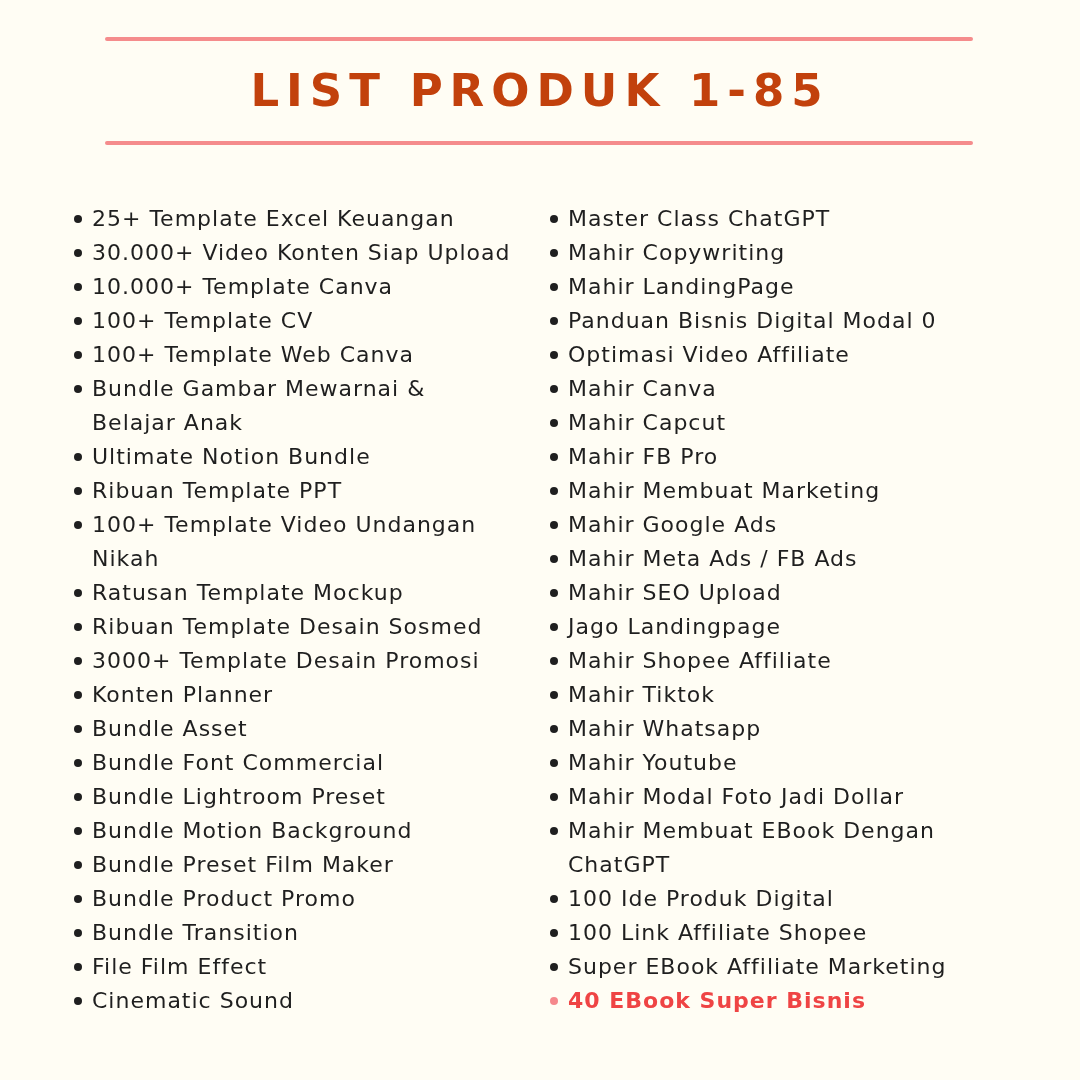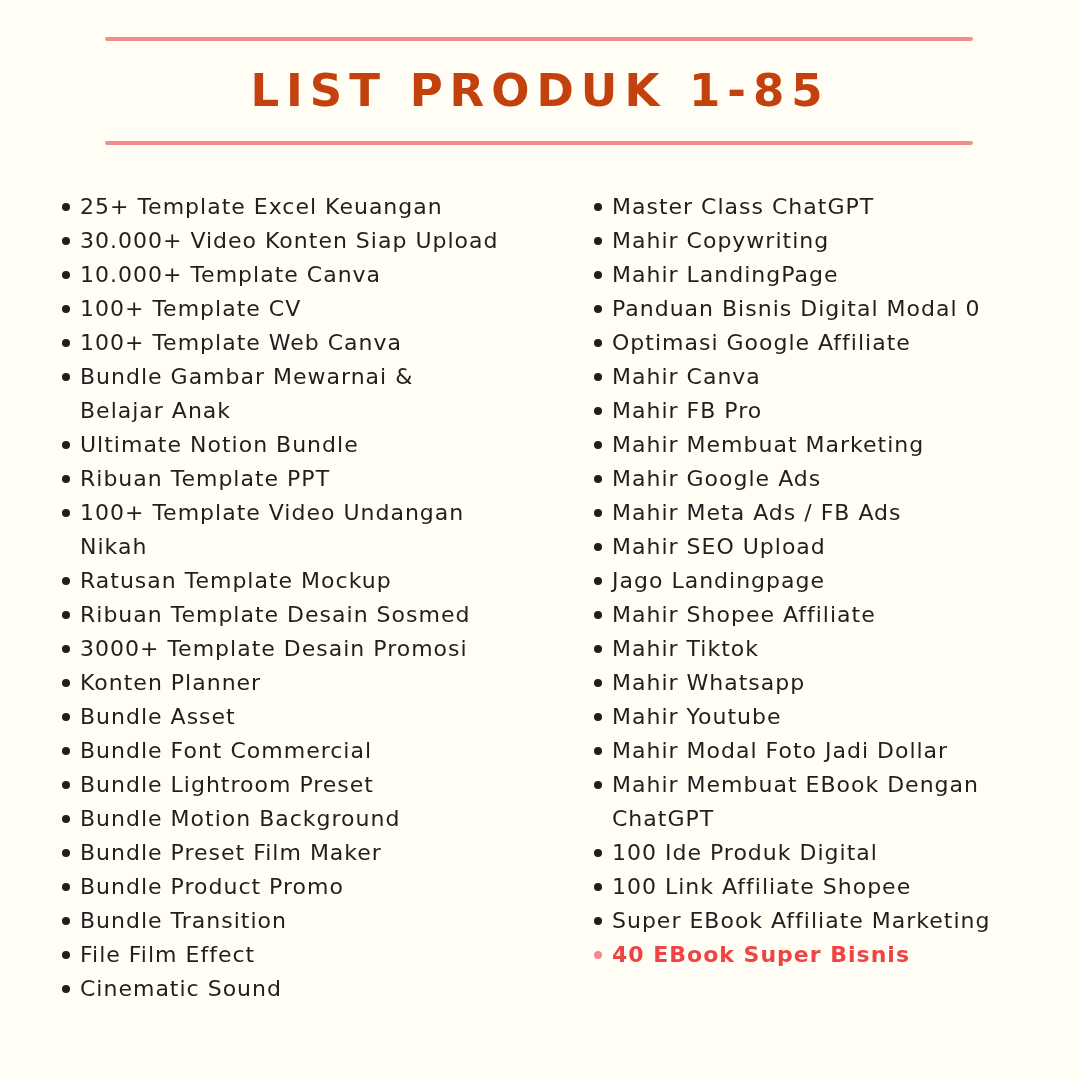--- a/index.html
+++ b/index.html
@@ -34,29 +34,29 @@
     text-align: center;
     font-size: 45px;
     font-weight: 700;
     letter-spacing: 7px;
     color: #c2410c;
     white-space: nowrap;
   }
   ul.product-list {
     position: absolute;
     top: 190px;
-    margin: 0;
+    margin: 12px;
     padding: 0;
     list-style: none;
     font-size: 22px;
     line-height: 34px;
     letter-spacing: 1px;
   }
   ul.product-list.left  { left: 60px;  width: 482px; }
-  ul.product-list.right { left: 592px; width: 475px; }
+  ul.product-list.right { left: 536px; width: 475px; }
   li.item {
     position: relative;
     padding-left: 20px;
   }
   li.item .dot {
     position: absolute;
     left: 2px;
     top: 13px;
     width: 8px;
     height: 8px;
@@ -106,22 +106,23 @@
       <li class="item"><span class="dot"></span><span class="txt">Bundle Product Promo</span></li>
       <li class="item"><span class="dot"></span><span class="txt">Bundle Transition</span></li>
       <li class="item"><span class="dot"></span><span class="txt">File Film Effect</span></li>
       <li class="item"><span class="dot"></span><span class="txt">Cinematic Sound</span></li>
     </ul>
   <ul class="product-list right" id="list-right">
       <li class="item"><span class="dot"></span><span class="txt">Master Class ChatGPT</span></li>
       <li class="item"><span class="dot"></span><span class="txt">Mahir Copywriting</span></li>
       <li class="item"><span class="dot"></span><span class="txt">Mahir LandingPage</span></li>
       <li class="item"><span class="dot"></span><span class="txt">Panduan Bisnis Digital Modal 0</span></li>
-      <li class="item"><span class="dot"></span><span class="txt">Optimasi Google Affiliate</span></li>
+      <li class="item"><span class="dot"></span><span class="txt">Optimasi Video Affiliate</span></li>
       <li class="item"><span class="dot"></span><span class="txt">Mahir Canva</span></li>
+      <li class="item"><span class="dot"></span><span class="txt">Mahir Capcut</span></li>
       <li class="item"><span class="dot"></span><span class="txt">Mahir FB Pro</span></li>
       <li class="item"><span class="dot"></span><span class="txt">Mahir Membuat Marketing</span></li>
       <li class="item"><span class="dot"></span><span class="txt">Mahir Google Ads</span></li>
       <li class="item"><span class="dot"></span><span class="txt">Mahir Meta Ads / FB Ads</span></li>
       <li class="item"><span class="dot"></span><span class="txt">Mahir SEO Upload</span></li>
       <li class="item"><span class="dot"></span><span class="txt">Jago Landingpage</span></li>
       <li class="item"><span class="dot"></span><span class="txt">Mahir Shopee Affiliate</span></li>
       <li class="item"><span class="dot"></span><span class="txt">Mahir Tiktok</span></li>
       <li class="item"><span class="dot"></span><span class="txt">Mahir Whatsapp</span></li>
       <li class="item"><span class="dot"></span><span class="txt">Mahir Youtube</span></li>

